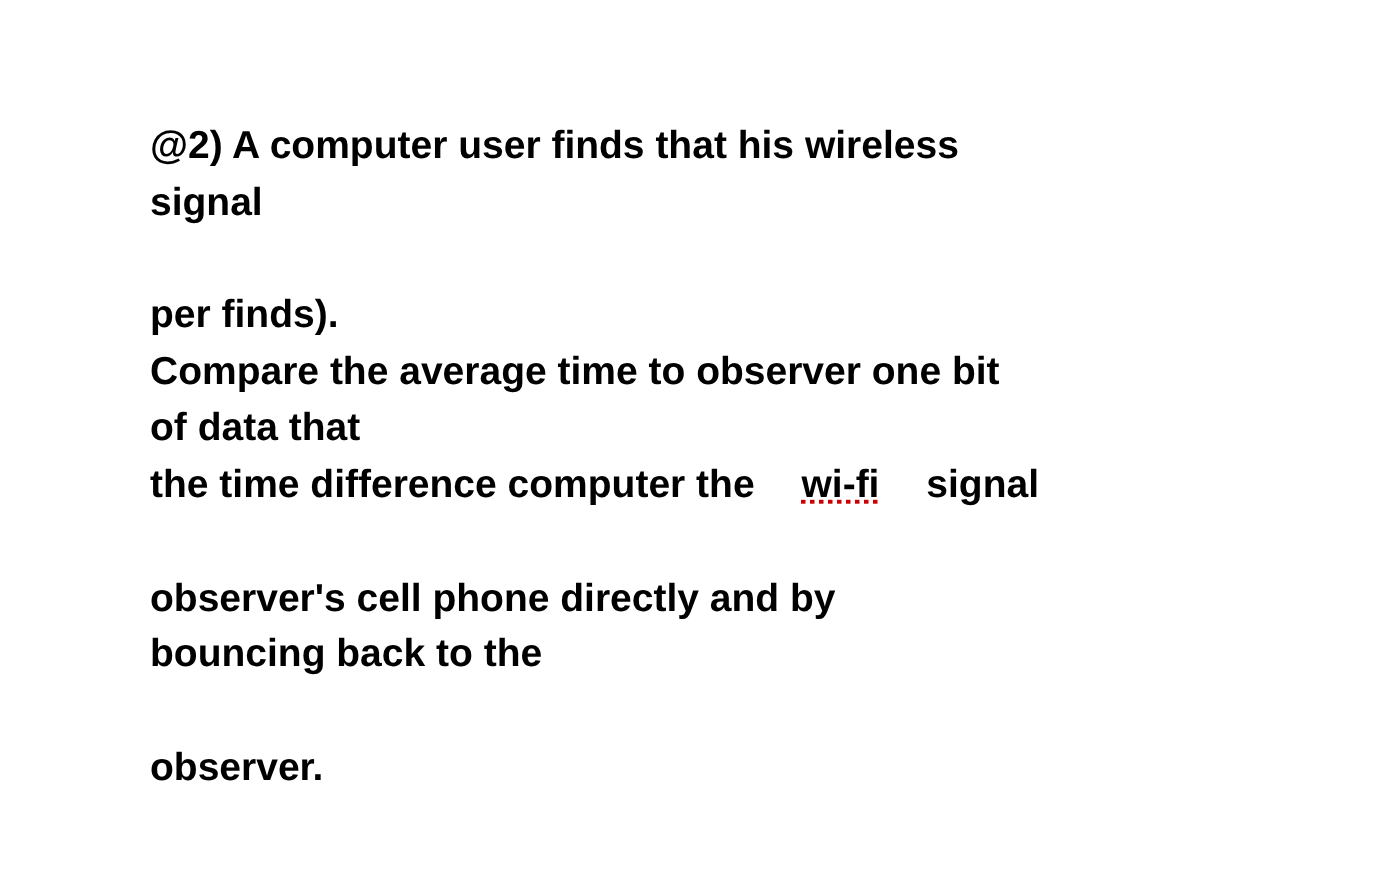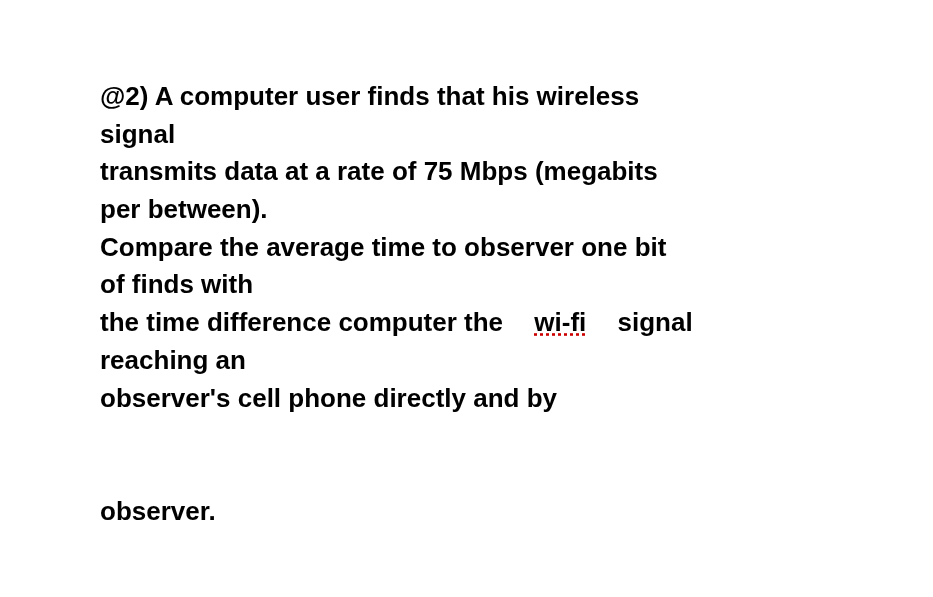--- a/index.html
+++ b/index.html
@@ -37,24 +37,24 @@
       text-align: right;
     }
   </style>
 </head>
 <body>
 
 <div class="content-area">
   <p class="question-text">
     <span>@2) A computer user finds that his wireless</span><br>
     <span>signal</span><br>
-    <span>transmits data at a rate of 75 Mbps (megabits</span><br>
-    <span>per between).</span><br>
+    <br>
+    <span>per finds).</span><br>
     <span>Compare the average time to observer one bit</span><br>
-    <span>of finds with</span><br>
+    <span>of data that</span><br>
     <span>the time difference computer the </span><span class="wi-fi-underline">wi-fi</span><span> signal</span><br>
-    <span>reaching an</span><br>
+    <br>
     <span>observer's cell phone directly and by</span><br>
-    <br>
+    <span>bouncing back to the</span><br>
     <br>
     <span>observer.</span>
   </p>
 </div>
 
 </body></html>

